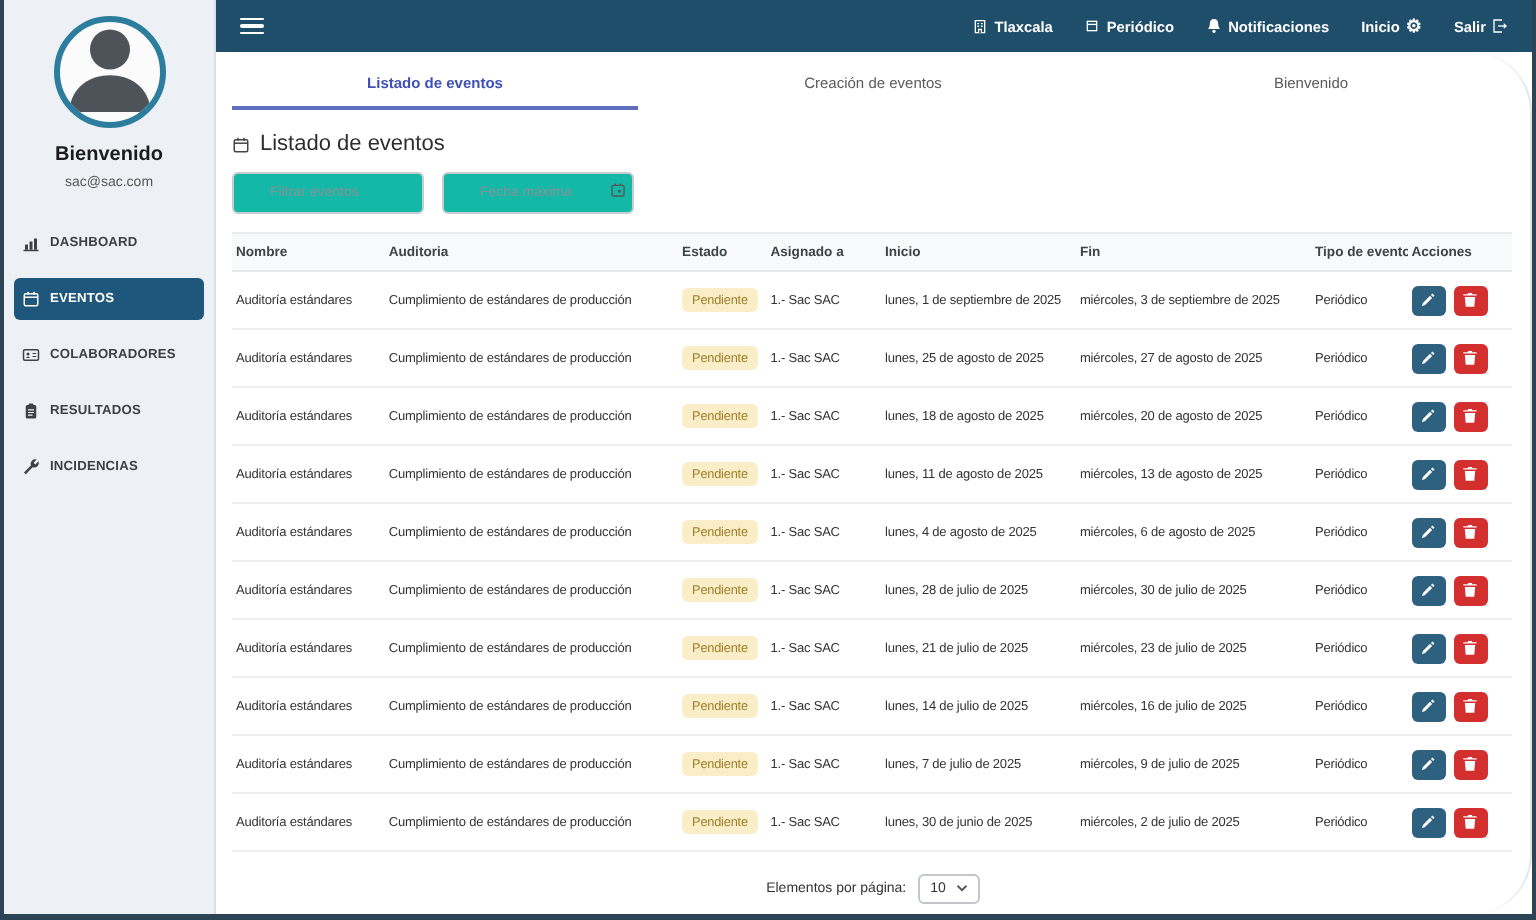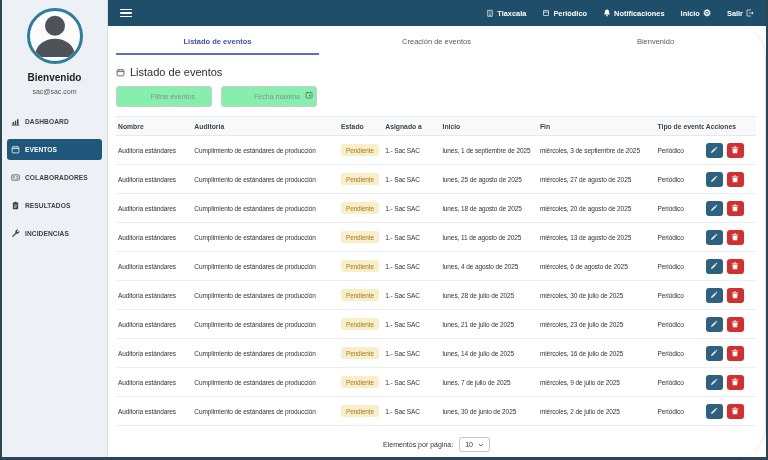--- a/index.html
+++ b/index.html
@@ -33,21 +33,21 @@
   .tabs { display:flex; height:30px; flex:0 0 auto; }
   .tab { flex:1; display:flex; align-items:center; justify-content:center; font-size:7.5px; color:#5a5a5a; position:relative; cursor:pointer; }
   .tab.active { color:var(--tab-active,#3f51b5); font-weight:bold; }
   .tab.active::after { content:""; position:absolute; left:8px; right:8px; bottom:1px; height:2px; background:var(--tab-underline,#5f6fc0); }
 
   .page-title-row { display:flex; align-items:center; gap:5px; padding:10px 8px 7px; font-size:11px; color:#2e2e2e; }
   .page-title-row .icn { display:inline-flex; color:#444; }
 
   .filters { display:flex; gap:9px; padding:0 8px 9px; }
   .field { position:relative; width:96px; }
-  .field input { width:100%; height:21px; border:1px solid #c8ccd0; border-radius:3px; font-size:7px; padding:0 16px 0 6px; color:#333; font-family:inherit; background:#86efac;text-align:right; }
+  .field input { width:100%; height:21px; border:1px solid #c8ccd0; border-radius:3px; font-size:7px; padding:0 16px 0 18px; color:#333; font-family:inherit; background:#14b8a6; }
   .field input::placeholder { color:#8b9096; }
   .field .cal { position:absolute; right:4px; top:6px; color:#555; pointer-events:none; display:inline-flex; }
 
   table { width:640px; margin:0 8px; border-collapse:collapse; table-layout:fixed; }
   th { font-size:6.8px; color:#3e4347; text-align:left; font-weight:bold; padding:5.5px 2px; border-top:1px solid #e9ebed; border-bottom:1px solid #e6e8ea; background:#f8f9fa; white-space:nowrap; overflow:hidden; }
   td { font-size:6.5px; color:#333; padding:6.5px 2px; border-bottom:1px solid #eeeef0; white-space:nowrap; overflow:hidden; letter-spacing:-0.1px; }
   .badge { display:inline-block; background:var(--badge-bg,#faeec9); color:var(--badge-text,#9d7d26); font-size:6.4px; padding:2.5px 5px; border-radius:3px; }
   .actions-wrap { display:flex; gap:4px; }
   .btn-icon { width:17px; height:15px; border:none; border-radius:3px; display:inline-flex; align-items:center; justify-content:center; cursor:pointer; padding:0; }
   .btn-icon.edit { background:var(--edit,#2d617f); }

